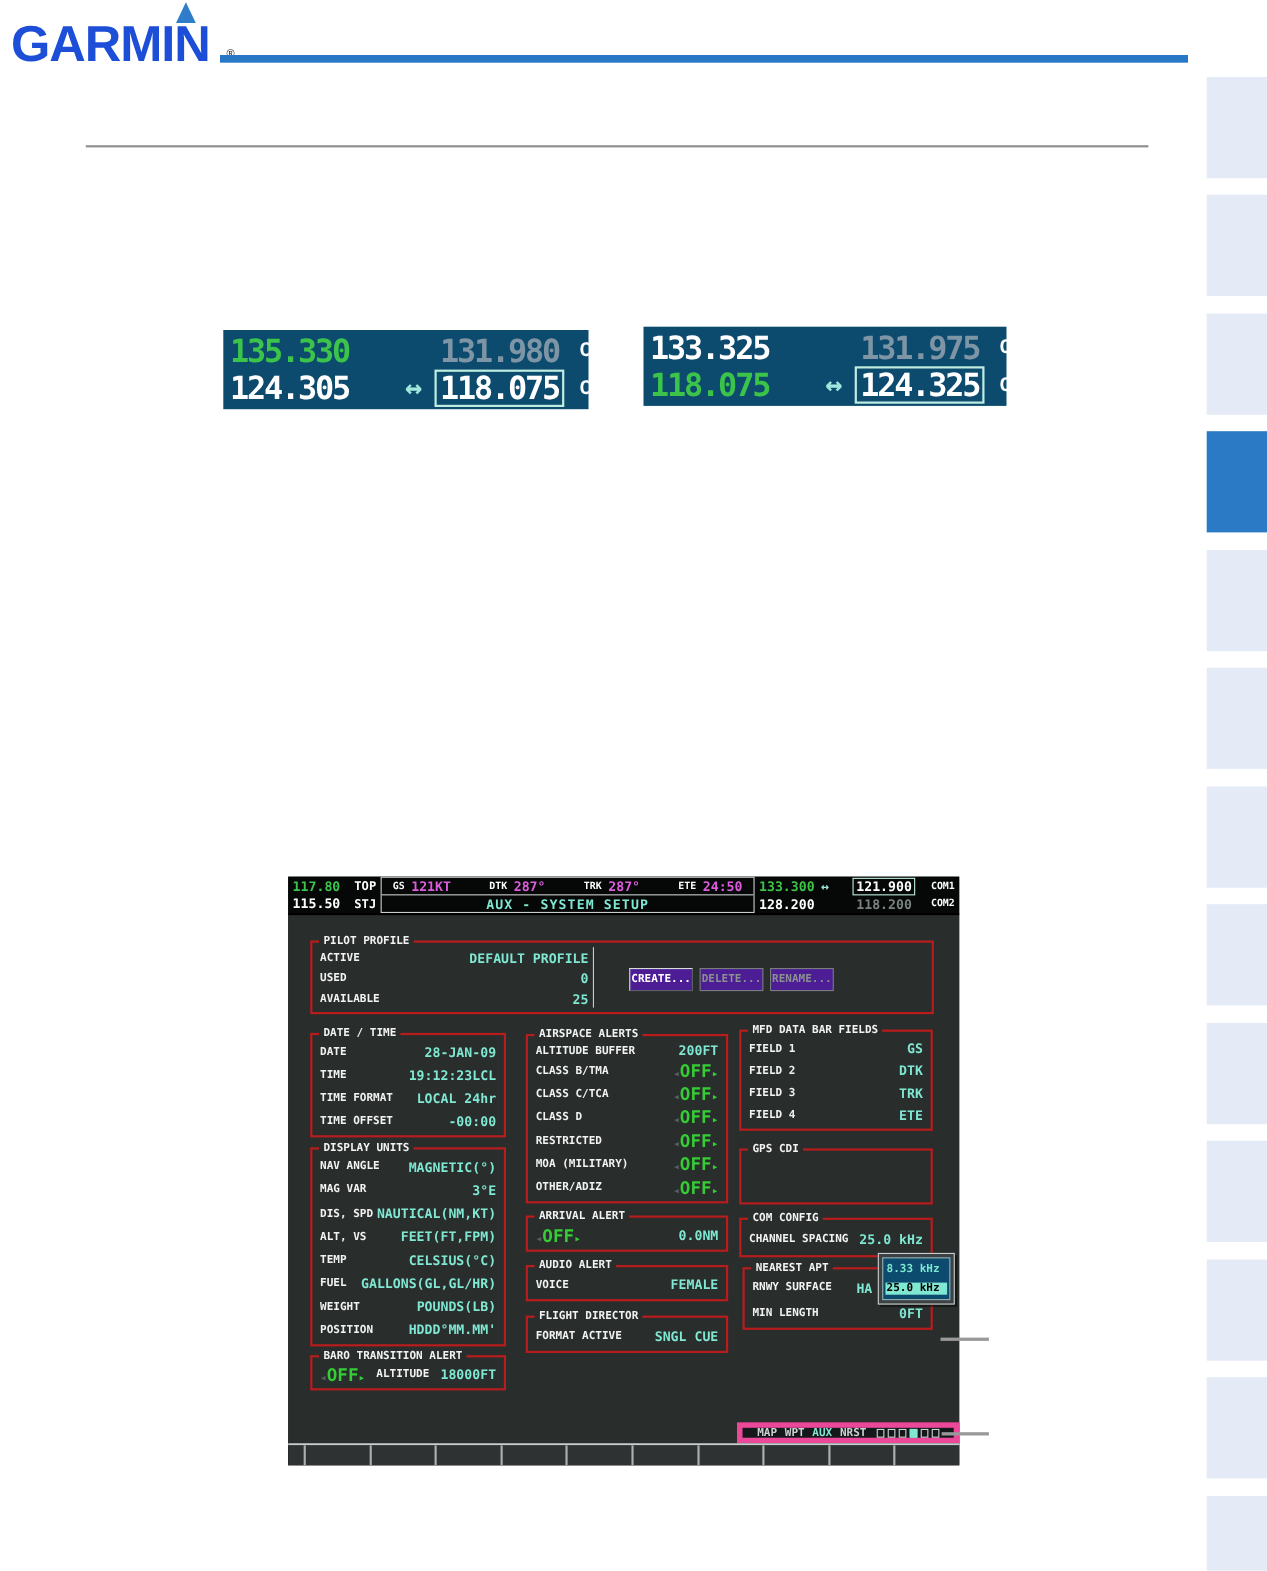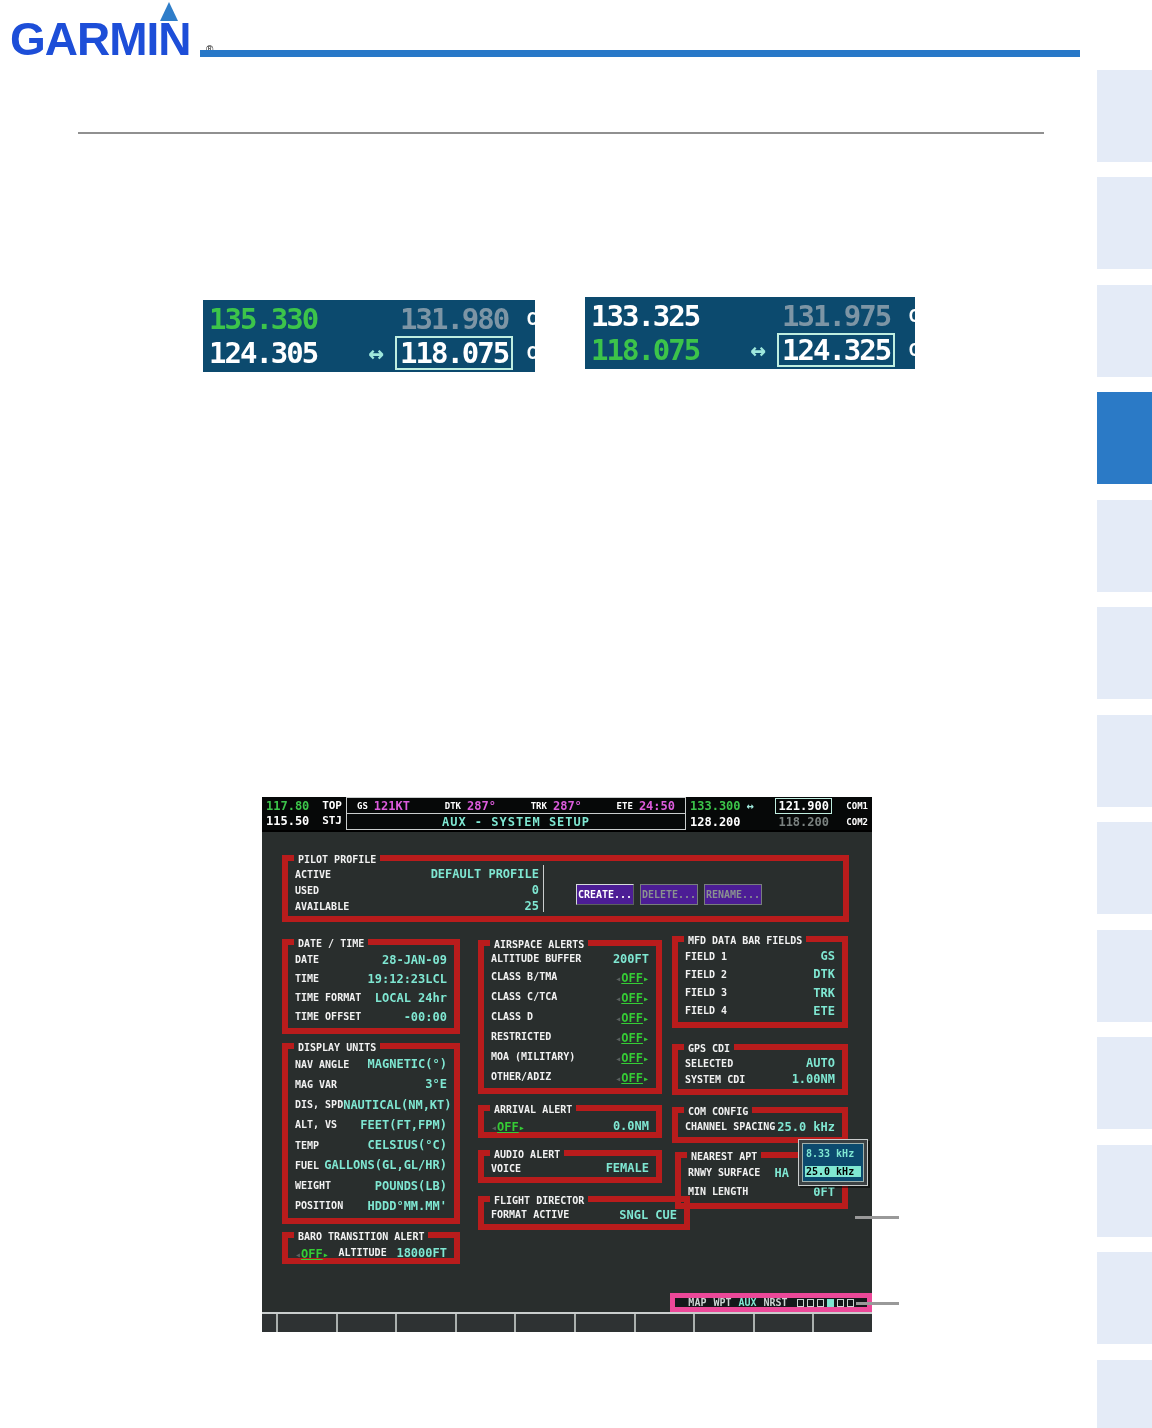--- a/index.html
+++ b/index.html
@@ -27,52 +27,52 @@
            border:2px solid transparent; padding:0 3px; line-height:30px; white-space:nowrap; }
   .cstby.boxed { border-color:#bfeee0; }
   .clabel { font-size:17px; font-weight:bold; color:#ffffff; justify-self:end; }
   .green { color:#3cc44a; } .white { color:#ffffff; } .slate { color:#7d95a5; }
 
   
   .mfd { position:absolute; left:262px; top:797px; width:610px; height:535px; background:#060808;
          font-weight:bold; }
   .topbar { position:absolute; left:0; top:0; right:0; height:33px; background:#060808; display:flex; color:#fff; }
   .navbox { width:84px; display:flex; flex-direction:column; justify-content:space-around; padding:1px 4px; }
-  .navrow { display:flex; justify-content:space-between; }
+  .navrow { display:flex; justify-content:space-between; align-items:center; }
   .navfreq { font-size:12px; } .navid { font-size:11px; color:#fff; }
   .centerbox { flex:1; border:1px solid #c9cdcd; display:flex; flex-direction:column; }
   .dbrow { height:16px; border-bottom:1px solid #c9cdcd; display:flex; align-items:center;
            padding:0 10px; gap:6px; }
   .dblab { font-size:9px; color:#fff; } .dbval { font-size:12px; color:#dd5cdd; }
   .dbgap { flex:1; }
   .titlerow { flex:1; text-align:center; font-size:12px; color:#7fe7d2; letter-spacing:1px;
               display:flex; align-items:center; justify-content:center; }
   .combox { width:186px; display:flex; flex-direction:column; justify-content:space-around; padding:1px 4px; }
   .comtoprow { display:grid; grid-template-columns:52px 16px auto 36px; align-items:center; }
   .ctfreq { font-size:12px; } .ctswap { font-size:12px; color:#9fe8dc; text-align:center; }
   .ctstby { font-size:12px; justify-self:end; border:1px solid transparent; padding:0 2px; }
   .ctstby.boxed { border-color:#bfeee0; }
   .ctlabel { font-size:9px; color:#fff; justify-self:end; }
   .dimfreq { color:#7a8280; }
 
   .main { position:absolute; left:0; top:33px; right:0; bottom:20px; background:#292e2d;
           border-top:2px solid #000; }
 
-  .panel { position:absolute; border:6px solid #b91c1c; }
+  .panel { position:absolute; border:2px solid #b91c1c; }
   .ptitle { position:absolute; top:-7px; left:6px; background:#292e2d; color:#f2f2f2;
             font-size:10px; padding:0 4px; white-space:nowrap; }
   .prows { position:absolute; left:4px; right:4px; top:5px; bottom:2px; display:flex;
            flex-direction:column; justify-content:space-around; }
   .frow { display:flex; justify-content:space-between; align-items:center; padding:0 3px; }
   .flab { color:#f2f2f2; font-size:10px; white-space:nowrap; }
   .fval { color:#7fe7d2; font-size:12px; white-space:nowrap; }
   .tuck { margin-right:46px; }
   .offctl { white-space:nowrap; }
   .arr { font-size:10px; } .arr.dim { color:#5a605f; } .arr.grn { color:#35cc35; }
-  .offtxt { color:#35cc35; font-size:12px;text-decoration:underline; }
+  .offtxt { color:#35cc35; font-size:16px; }
 
   .ppdivider { position:absolute; left:255px; top:4px; bottom:4px; width:1px; background:#c9cdcd; }
   .pprows { position:absolute; left:4px; top:5px; width:250px; bottom:2px; display:flex;
             flex-direction:column; justify-content:space-around; }
   .btn { position:absolute; width:58px; height:21px; top:23px; background:#4c1d95;
          border:1px solid #d6dbdb; border-right-color:#5b6060; border-bottom-color:#5b6060;
          color:#fff; font-size:10px; font-weight:bold; text-align:center; line-height:19px;
          font-family:"DejaVu Sans Mono", monospace; }
   .btn.disabled { color:#8a9190; border-color:#787e7d; }
 
@@ -329,21 +329,21 @@
     <div class="panel" style="left:216px; top:318px; width:184px; height:33px;">
       <span class="ptitle">AUDIO ALERT</span>
       <div class="prows">
         <div class="frow">
             <span class="flab">VOICE</span>
             <span class="fval">FEMALE</span>
           </div>
       </div>
     </div>
 
-    <div class="panel" style="left:216px; top:364px; width:212px; height:34px;">
+    <div class="panel" style="left:216px; top:364px; width:184px; height:34px;">
       <span class="ptitle">FLIGHT DIRECTOR</span>
       <div class="prows">
         <div class="frow">
             <span class="flab">FORMAT ACTIVE</span>
             <span class="fval">SNGL CUE</span>
           </div>
       </div>
     </div>
 
     <div class="panel" style="left:410px; top:104px; width:176px; height:92px;">
@@ -363,30 +363,20 @@
           </div>
         <div class="frow">
             <span class="flab">FIELD 4</span>
             <span class="fval">ETE</span>
           </div>
       </div>
     </div>
 
     <div class="panel" style="left:410px; top:212px; width:176px; height:51px;">
       <span class="ptitle">GPS CDI</span>
-      <div class="prows">
-        <div class="frow">
-            <span class="flab">SELECTED</span>
-            <span class="fval">AUTO</span>
-          </div>
-        <div class="frow">
-            <span class="flab">SYSTEM CDI</span>
-            <span class="fval">1.00NM</span>
-          </div>
-      </div>
     </div>
 
     <div class="panel" style="left:410px; top:275px; width:176px; height:36px;">
       <span class="ptitle">COM CONFIG</span>
       <div class="prows">
         <div class="frow">
             <span class="flab">CHANNEL SPACING</span>
             <span class="fval">25.0 kHz</span>
           </div>
       </div>

